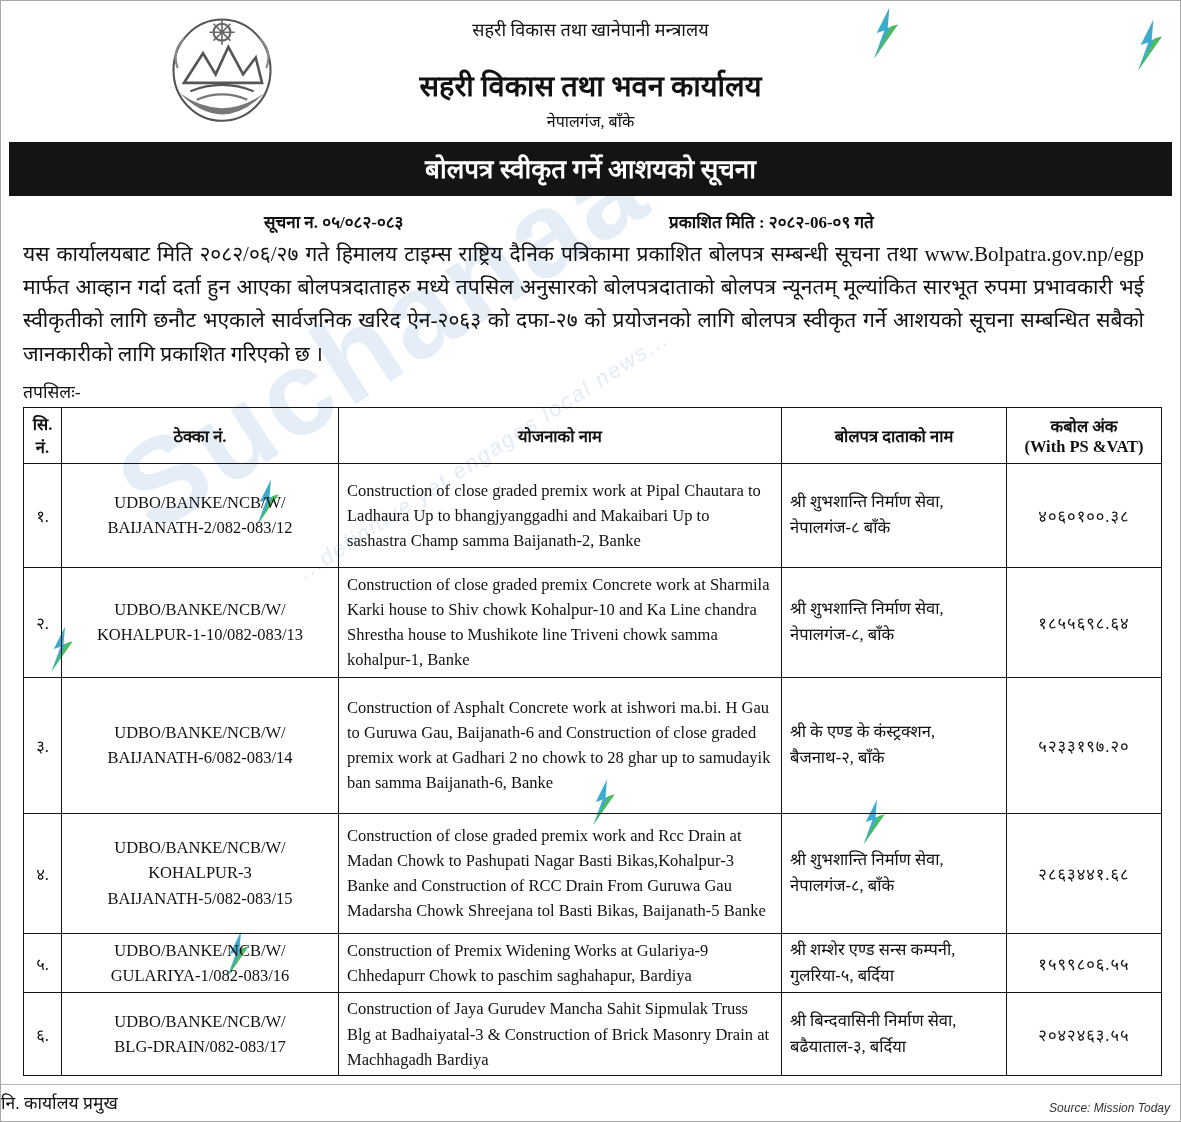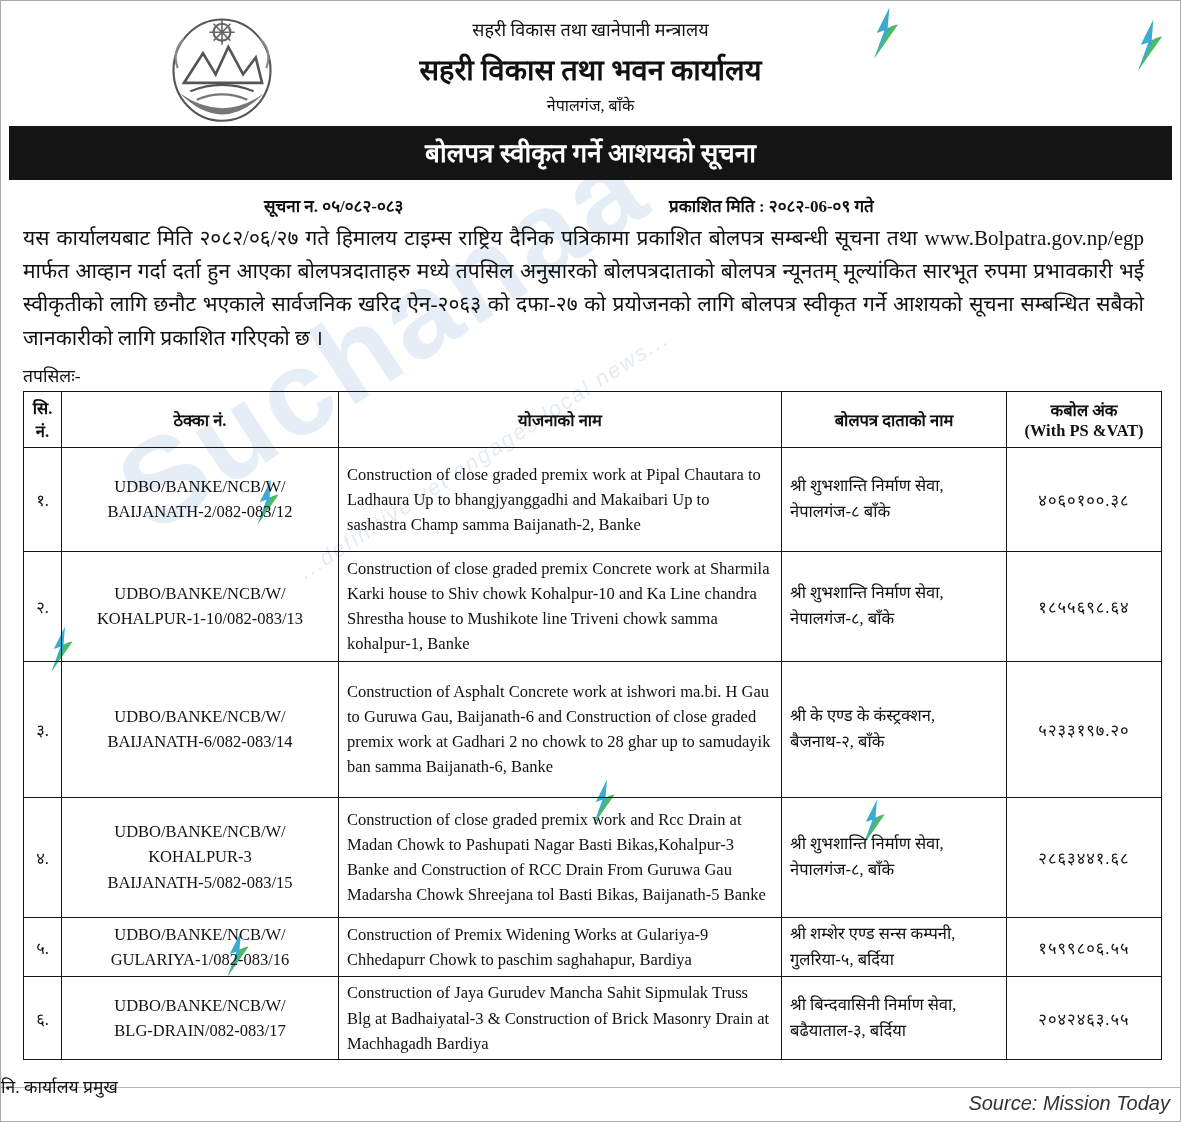--- a/index.html
+++ b/index.html
@@ -29,21 +29,21 @@
     font-size:22px; font-style:italic;
     color: rgba(140,175,220,0.25); letter-spacing:2px; white-space:nowrap;
   }
   .wm-arrow { position:absolute; opacity:0.9; }
   
   .content { position:relative; z-index:1; }
   .emblem { position:absolute; left:168px; top:8px; width:106px; height:116px; }
   .hdr { text-align:center; padding-top:10px; }
   .hdr-line1 { font-size:18px; }
   .hdr-line2 { font-size:18px; margin-top:6px; }
-  .hdr-line3 { font-size:29px; font-weight:bold; margin-top:8px; }
+  .hdr-line3 { font-size:29px; font-weight:bold; margin-top:24px; }
   .hdr-line4 { font-size:16px; margin-top:6px; }
   .banner {
     margin: 10px 8px 0 8px;
     background:#141414; color:#ffffff;
     text-align:center; font-size:26px; font-weight:bold;
     padding:8px 0 10px 0;
   }
   .meta-row { position:relative; height:34px; margin-top:6px; font-size:17px; font-weight:600; }
   .meta-notice { position:absolute; left:263px; top:8px; }
   .meta-date { position:absolute; left:668px; top:8px; }
@@ -74,23 +74,23 @@
   td.amount { text-align:center; letter-spacing:1px; }
   tr.r1 td { height:104px; } tr.r2 td { height:110px; } tr.r3 td { height:136px; }
   tr.r4 td { height:120px; } tr.r5 td { height:56px; }  tr.r6 td { height:80px; }
   tr.hrow th { height:56px; }
   
   .signature { margin:14px 26px 0 0; font-size:17.5px; }
   .source-bar {
     position:absolute; left:0; right:0; bottom:0;
     border-top:1px solid #b5b5b5;
     background:#fff;
-    text-align:right; padding:4px 10px 6px 0;
+    text-align:right; padding:16px 10px 6px 0;
     font-family:"Liberation Sans", sans-serif;
-    font-style:italic; font-size:20px; color:#333;
+    font-style:italic; font-size:12px; color:#333;
   }
 </style>
 </head>
 <body>
 
 <div class="page">
 
   <div class="wm-layer">
     <div class="wm-text">Suchanaa</div>
     <div class="wm-tagline">...definitive yet engages local news...</div>

